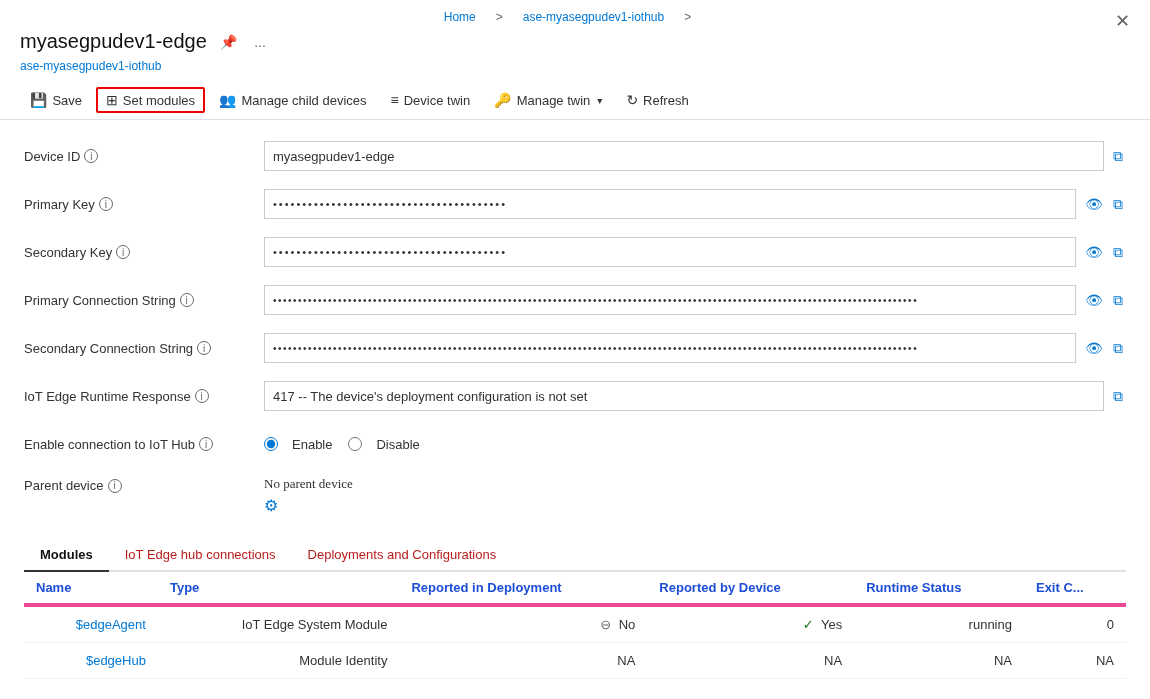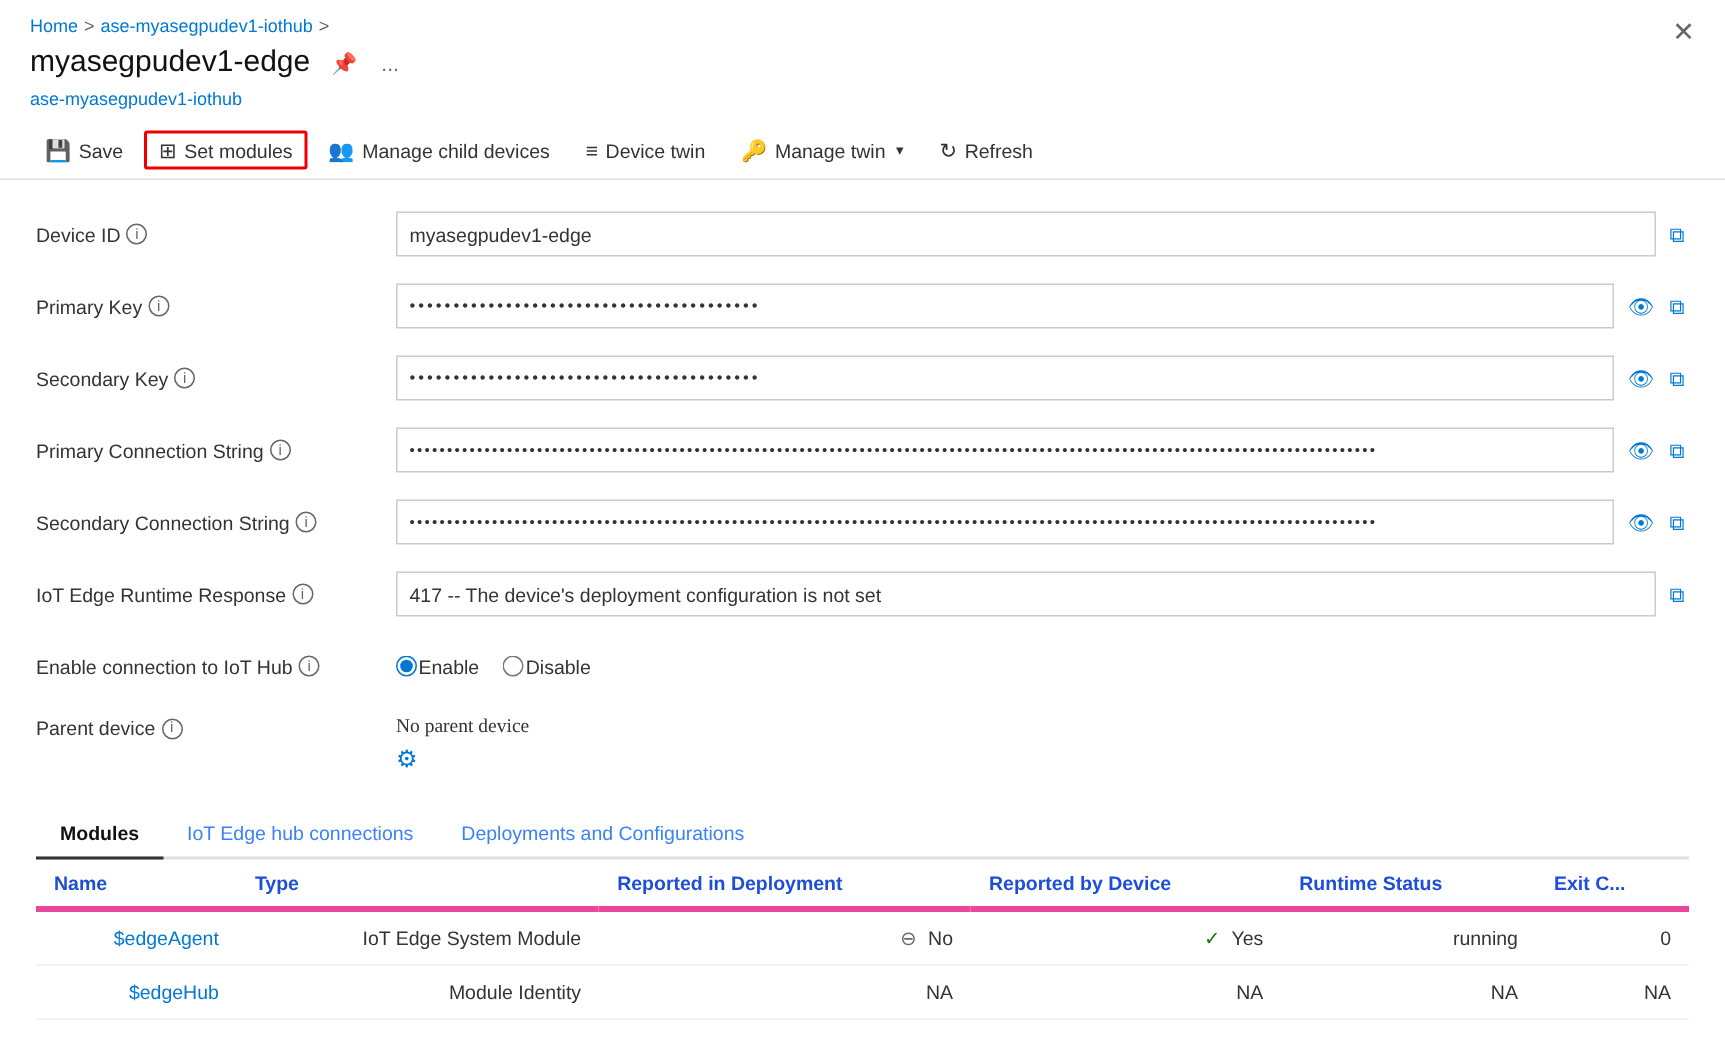--- a/index.html
+++ b/index.html
@@ -1,19 +1,19 @@
 <!DOCTYPE html>
 <html><head>
   <meta charset="utf-8">
   <style>
     * { box-sizing: border-box; margin: 0; padding: 0; }
     body { font-family: 'Segoe UI', Arial, sans-serif; font-size: 13px; color: #333; background: #fff; }
 
     .top-bar { padding: 10px 20px 0 20px; border-bottom: 1px solid #e0e0e0; }
-    .breadcrumb { font-size: 12px; color: #0078d4; margin-bottom: 6px; display: flex; align-items: center; gap: 4px; }
+    .breadcrumb { font-size: 12px; color: #0078d4; margin-bottom: 6px; display: flex; align-items: center; gap: 20px; justify-content: center; }
     .breadcrumb span { color: #666; }
     .breadcrumb a { color: #0078d4; text-decoration: none; cursor: pointer; }
 
     .title-row { display: flex; align-items: center; gap: 10px; margin-bottom: 6px; }
     .page-title { font-size: 20px; font-weight: 400; color: #111; }
     .title-icons { display: flex; gap: 8px; align-items: center; }
     .icon-btn { background: none; border: none; cursor: pointer; color: #666; font-size: 14px; padding: 2px 4px; }
     .subtitle { font-size: 12px; color: #0078d4; margin-bottom: 8px; }
     .close-btn { margin-left: auto; background: none; border: none; cursor: pointer; font-size: 18px; color: #666; }
 
@@ -28,31 +28,31 @@
     .field-row { display: flex; align-items: center; margin-bottom: 16px; min-height: 32px; }
     .field-label { width: 240px; font-size: 13px; color: #333; display: flex; align-items: center; gap: 4px; flex-shrink: 0; }
     .info-icon { display: inline-flex; align-items: center; justify-content: center; width: 14px; height: 14px; border-radius: 50%; border: 1px solid #666; font-size: 10px; color: #666; cursor: pointer; }
     .field-value { flex: 1; display: flex; align-items: center; }
     .text-input { flex: 1; height: 30px; border: 1px solid #ccc; padding: 4px 8px; font-size: 13px; color: #333; background: #fff; outline: none; }
     .masked-input { flex: 1; height: 30px; border: 1px solid #ccc; padding: 4px 8px; font-size: 13px; color: #333; background: #fff; letter-spacing: 2px; display: flex; align-items: center; overflow: hidden; white-space: nowrap; }
     .field-actions { display: flex; align-items: center; gap: 4px; margin-left: 6px; }
     .action-btn { background: none; border: none; cursor: pointer; color: #0078d4; font-size: 14px; padding: 3px; }
 
     .radio-group { display: flex; align-items: center; gap: 16px; }
-    .radio-label { display: flex; align-items: center; gap: 1px; cursor: pointer; font-size: 13px; }
+    .radio-label { display: flex; align-items: center; gap: 14px; cursor: pointer; font-size: 13px; }
     .radio-label input[type="radio"] { accent-color: #0078d4; width: 14px; height: 14px; }
 
     .parent-device-section { display: flex; flex-direction: column; gap: 4px; }
     .no-parent { font-size: 13px; color: #333; font-family: Liberation Serif, serif; }
     .gear-link { color: #0078d4; cursor: pointer; font-size: 16px; }
 
     .tabs { display: flex; gap: 0; border-bottom: 2px solid #e0e0e0; margin-top: 24px; }
     .tab { padding: 8px 16px; cursor: pointer; font-size: 13px; color: #333; border-bottom: 2px solid transparent; margin-bottom: -2px; }
     .tab.active { border-bottom: 2px solid #333; font-weight: 600; color: #111; }
-    .tab.blue { color: #3b82f6; text-align: center; }
+    .tab.blue { color: #b91c1c; text-align: center; }
 
     .table { width: 100%; border-collapse: collapse; }
     .table th { text-align: left; font-size: 13px; font-weight: 600; color: #1d4ed8; padding: 8px 12px; border-bottom: 4px solid #ec4899; }
     .table td { padding: 10px 12px; font-size: 13px; color: #333; border-bottom: 1px solid #f0f0f0; vertical-align: middle; text-align: right; }
     .link-cell { color: #0078d4; cursor: pointer; text-decoration: none; }
     .check-icon { color: #107c10; margin-right: 4px; }
     .minus-circle { color: #666; margin-right: 4px; }
 
     .dots { letter-spacing: 2px; font-size: 11px; }
 

